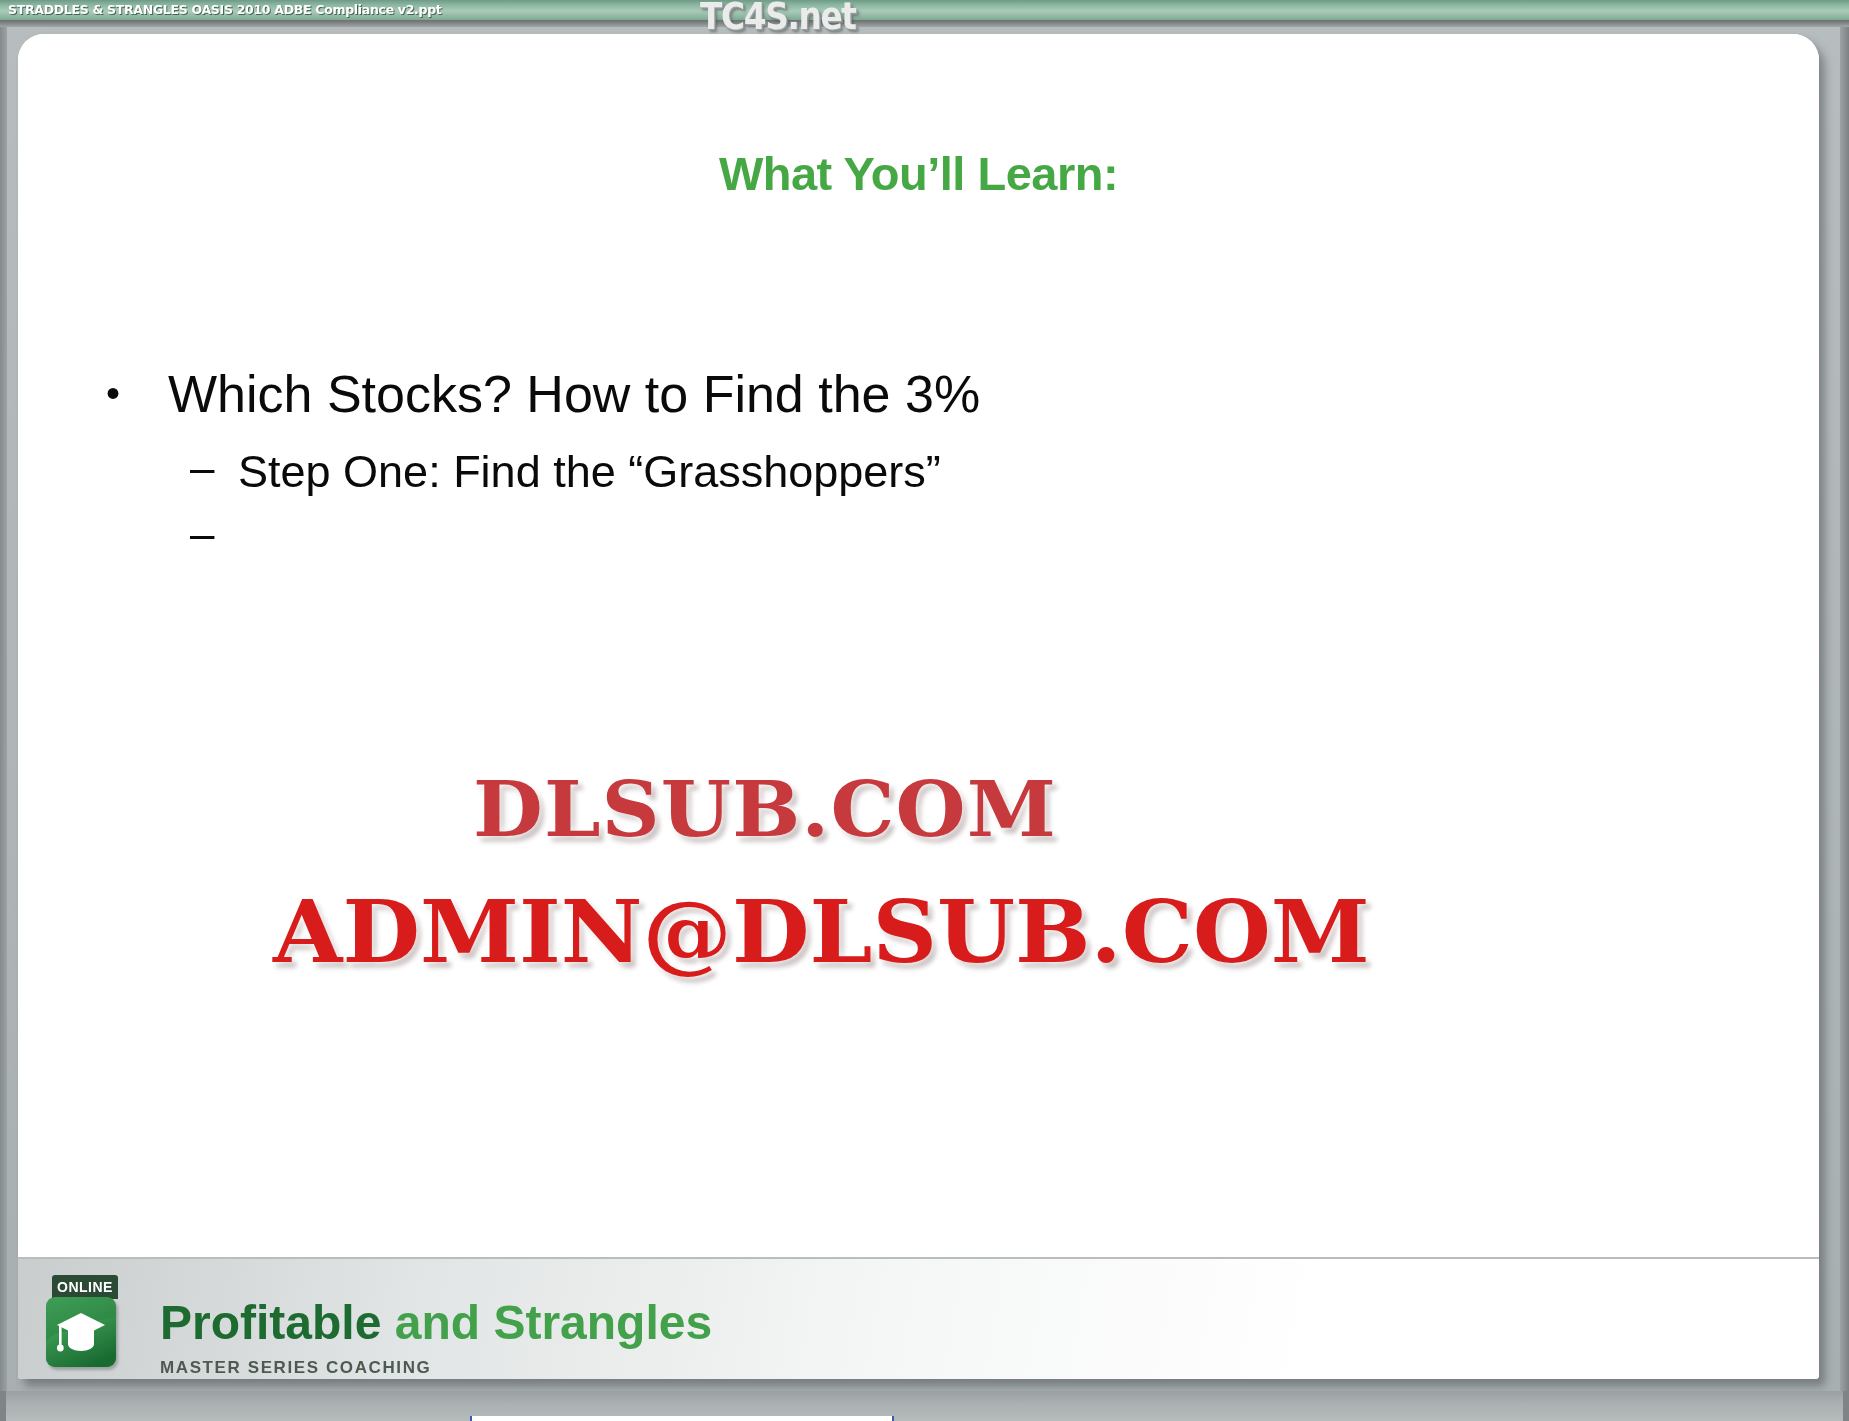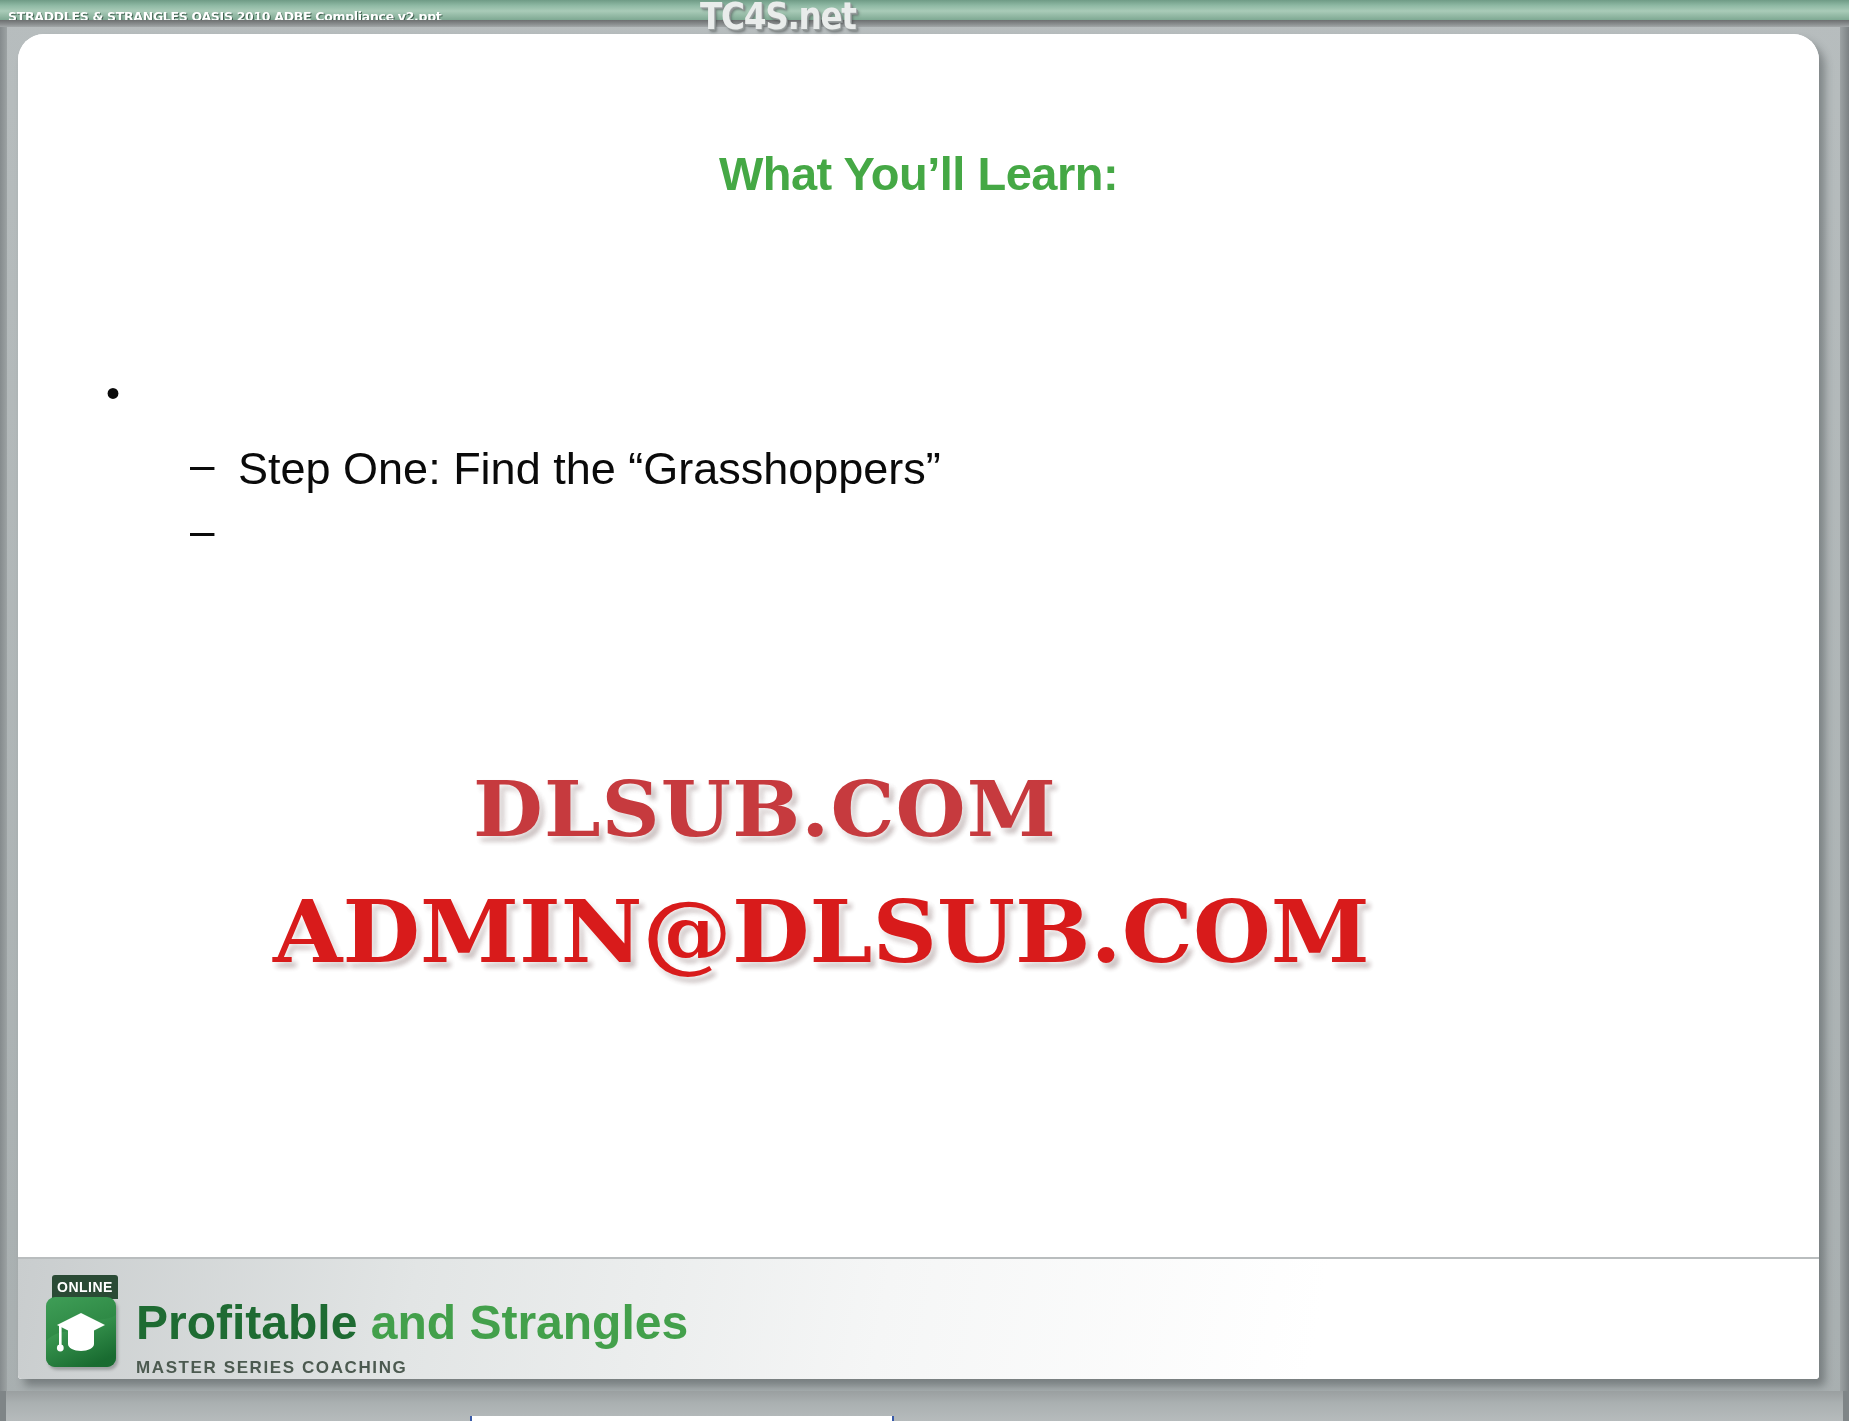--- a/index.html
+++ b/index.html
@@ -36,21 +36,20 @@
     position: absolute;
     left: 8px;
     top: 2px;
     font-size: 12.5px;
     font-weight: bold;
     font-family: "DejaVu Sans", sans-serif;
     letter-spacing: -0.3px;
     color: #ffffff;
     text-shadow: 1px 1px 0 rgba(40,70,55,0.75);
     white-space: nowrap;
-    margin-top: 7px;
   }
   .titlebar-shadowline {
     position: absolute;
     left: 0; top: 20px;
     width: 1849px; height: 7px;
     background: linear-gradient(180deg, #6c6f70 0%, #8a8e8f 60%, #a2a7a8 100%);
     z-index: 5;
   }
 
   
@@ -203,20 +202,21 @@
     left: 28px;
     top: 16px;
     display: flex;
     align-items: flex-start;
   }
   .logo-badge {
     position: relative;
     width: 76px;
     height: 90px;
     flex: 0 0 76px;
+    padding-left: 24px;
   }
   .badge-online {
     position: absolute;
     left: 6px;
     top: 0;
     width: 66px;
     height: 24px;
     background: #2a4a35;
     border-radius: 3px 3px 0 0;
     color: #ffffff;
@@ -316,20 +316,21 @@
 
   <div class="slide-outer">
     <div class="slide-inner">
 
       <div class="slide-title">What You’ll Learn:</div>
 
       <div class="bullets">
 
         <div class="bullet-l1">
           <span class="marker">•</span>
+          <span>Which Stocks?  How to Find the 3%</span>
         </div>
 
         <div class="bullet-l2">
           <span class="marker">–</span>
           <span>Step One:  Find the “Grasshoppers”</span>
         </div>
 
         <div class="bullet-l2">
           <span class="marker">–</span>
         </div>

